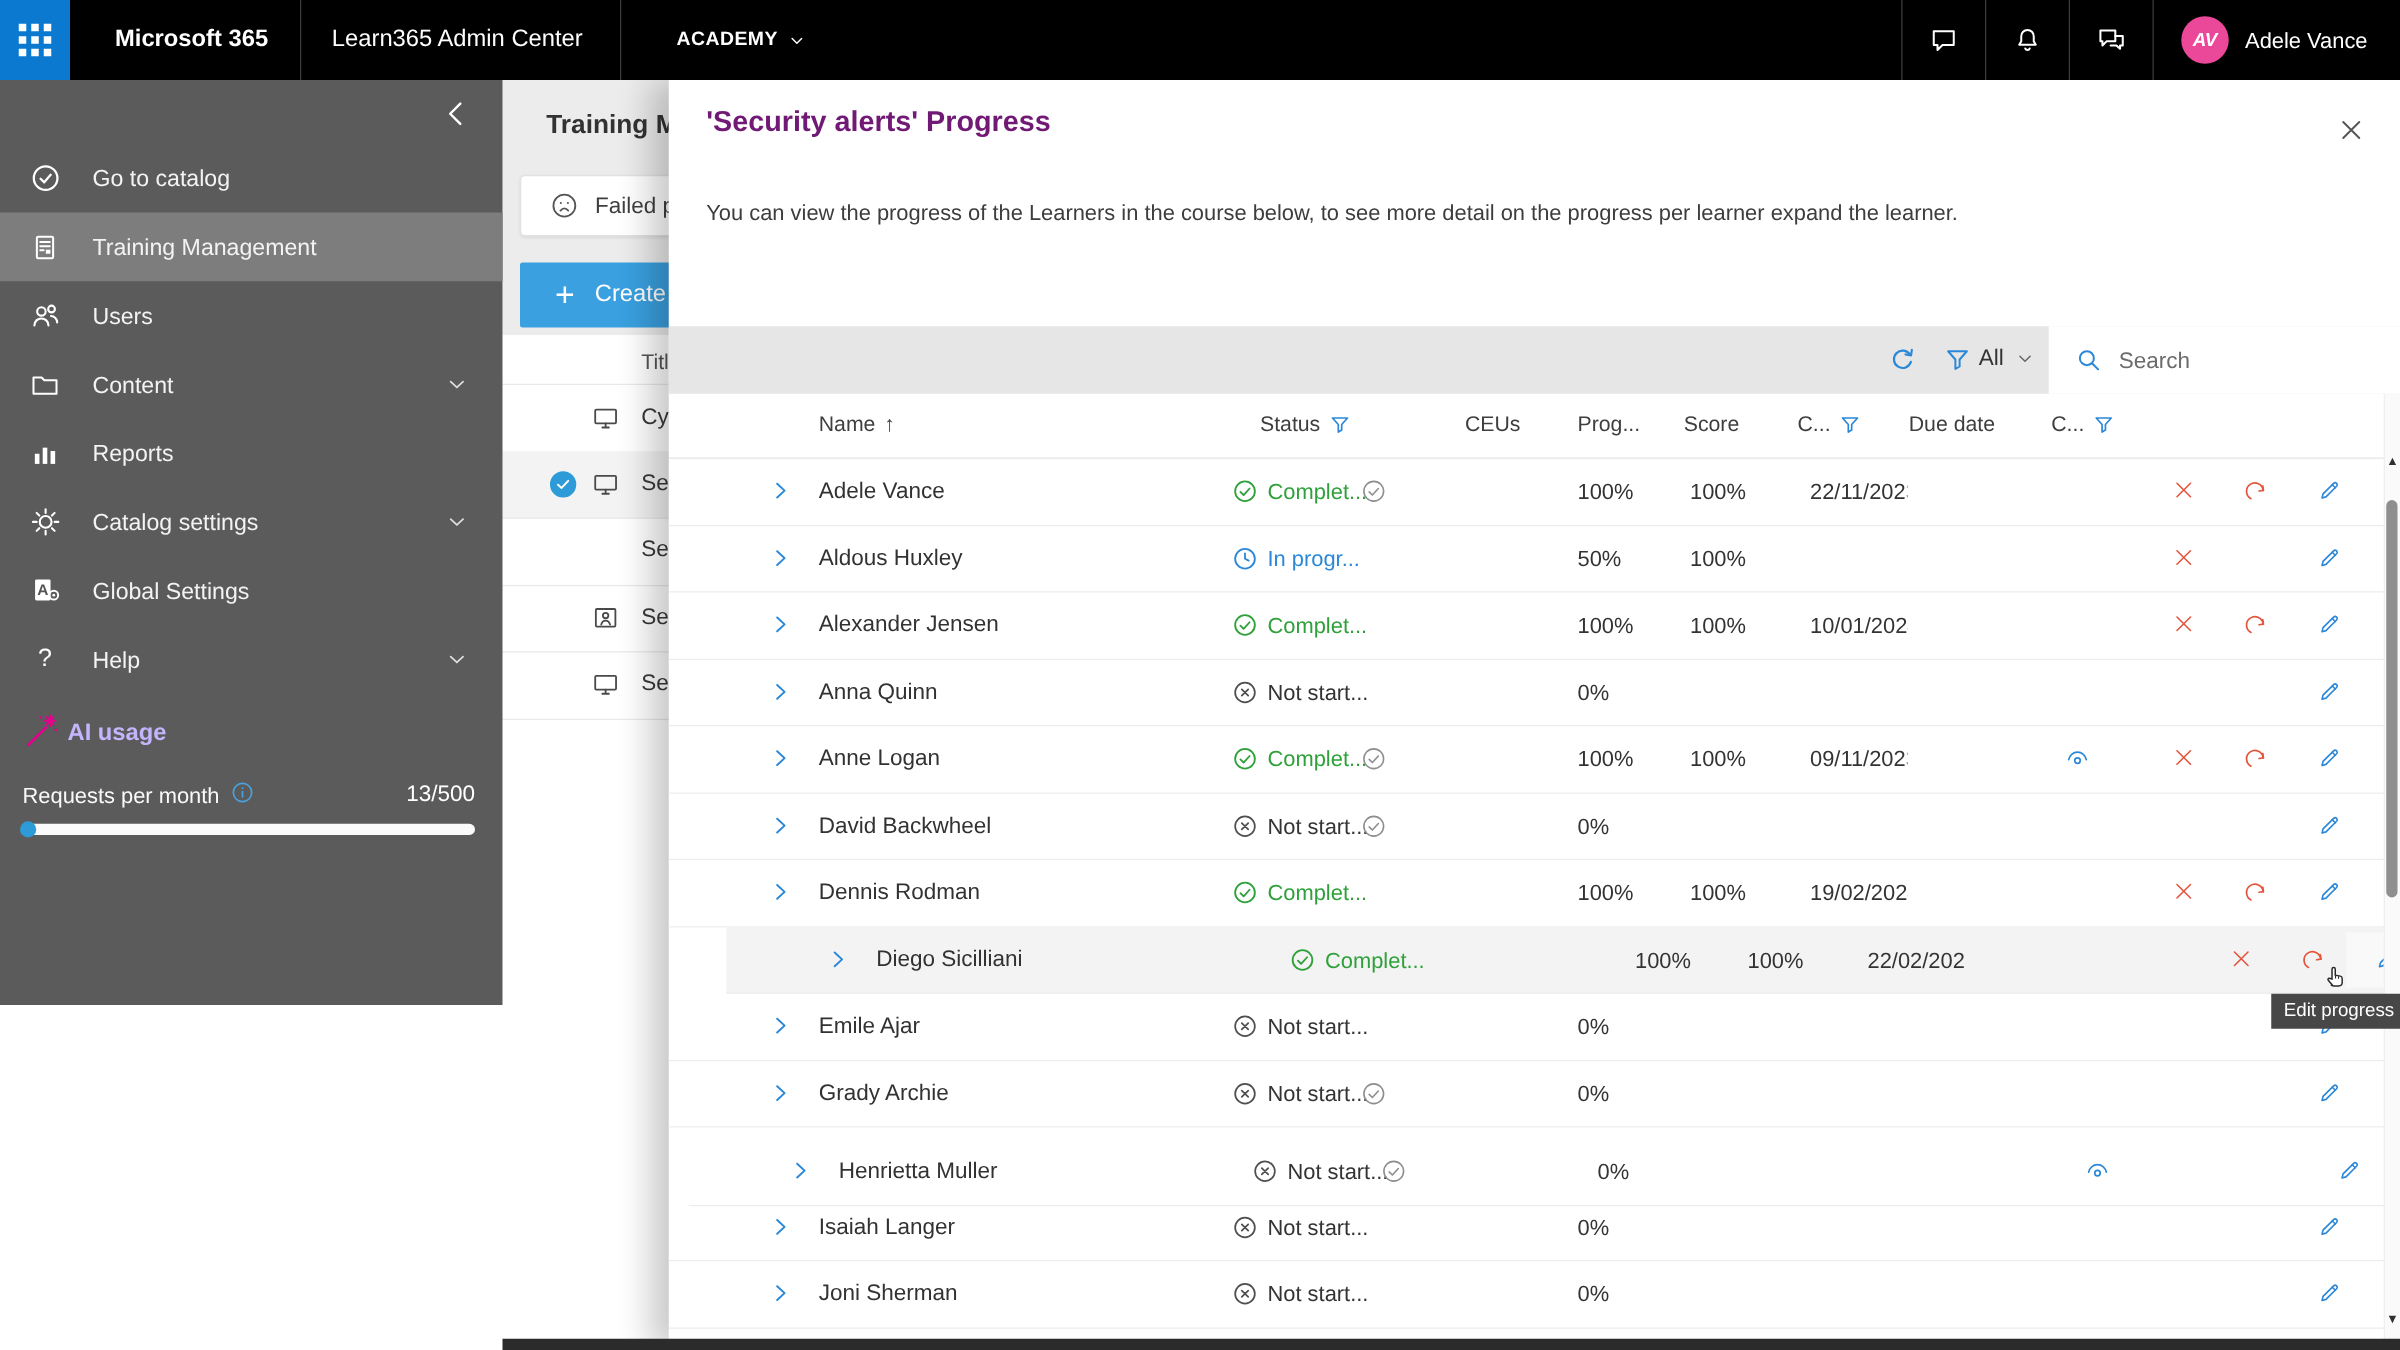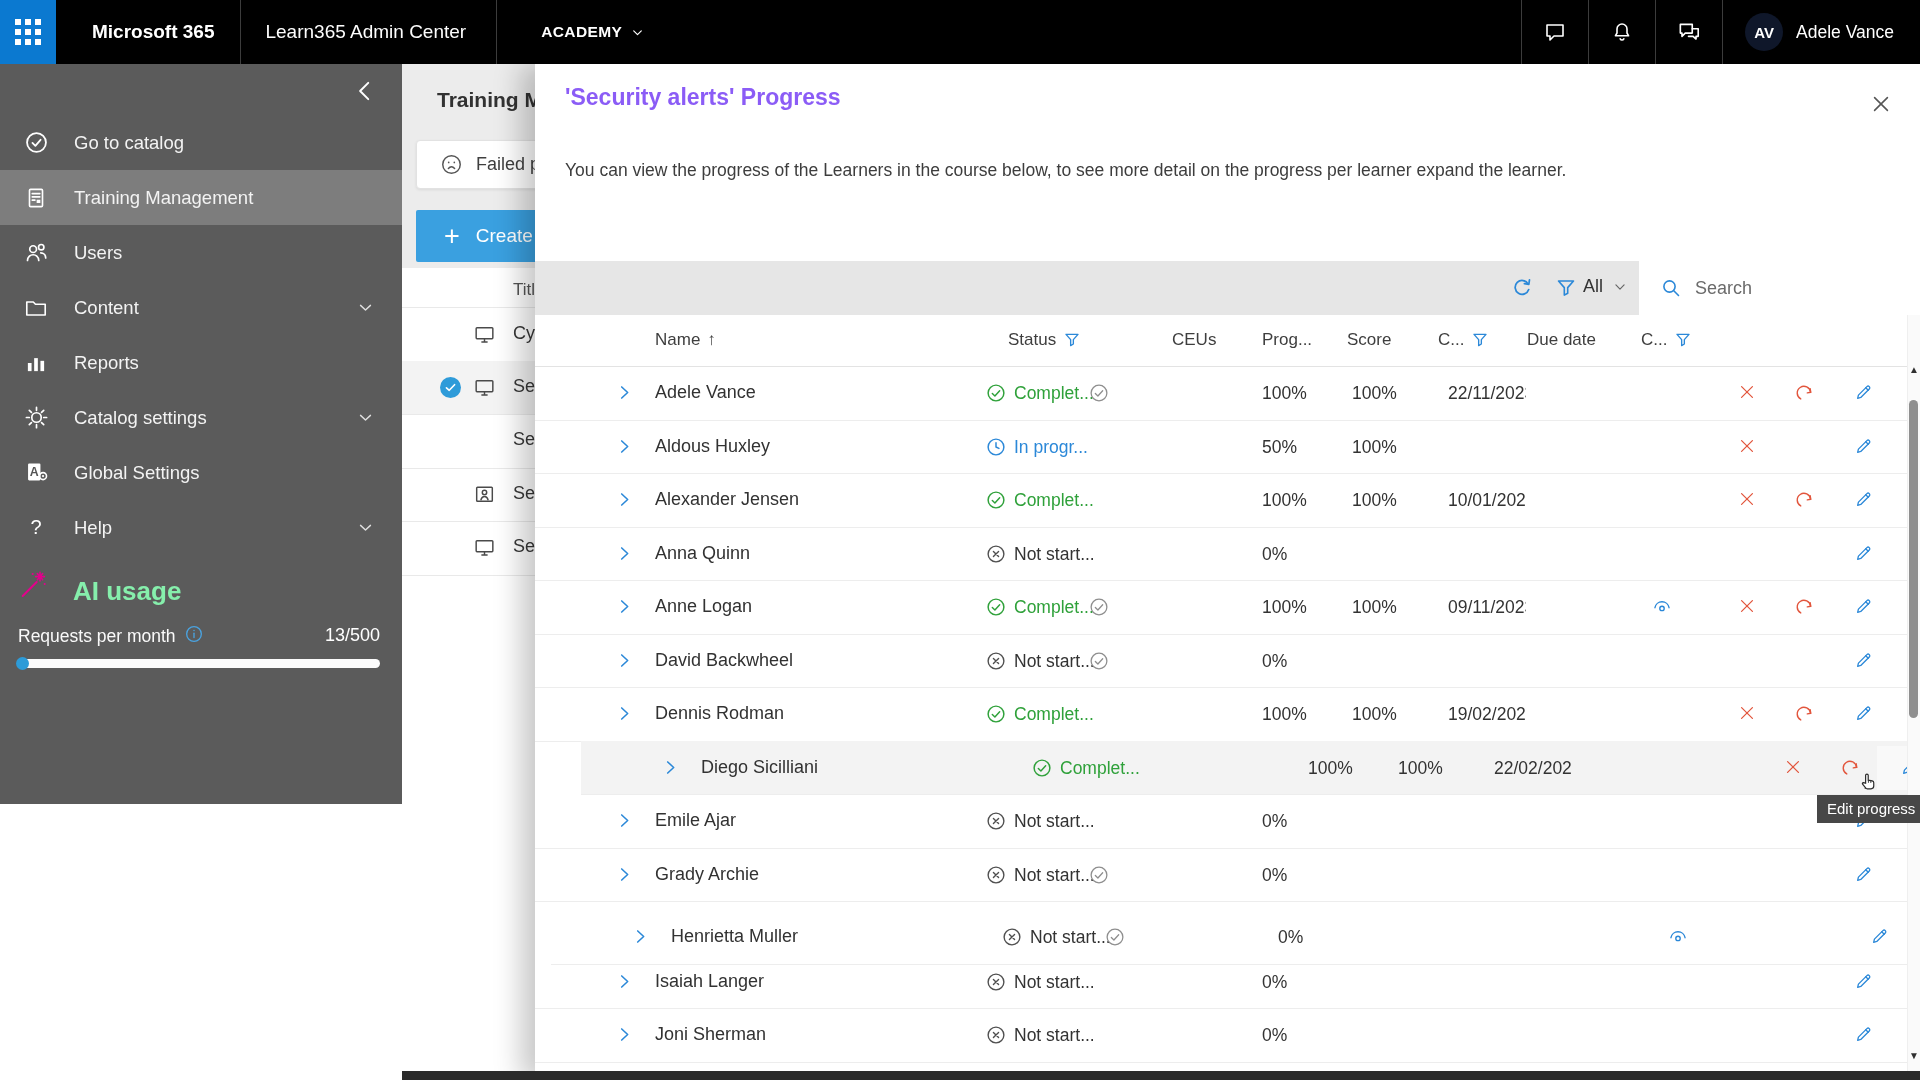--- a/index.html
+++ b/index.html
@@ -18,34 +18,34 @@
   .tb-div{width:1px;height:64px;background:#3c3c3c;}
   .tb-app{margin-left:24px;font-size:19px;font-weight:400;color:#fdfdfd;white-space:nowrap;}
   .d1{margin-left:26px;} .d2{margin-left:30px;}
   .tb-tenant{margin-left:44px;font-size:15.5px;font-weight:700;letter-spacing:.4px;
     display:flex;align-items:center;gap:9px;cursor:pointer;}
   .tb-right{margin-left:auto;display:flex;align-items:center;height:64px;}
   .icon-cell{width:66px;height:64px;display:flex;align-items:center;justify-content:center;
     border-left:1px solid #3c3c3c;cursor:pointer;}
   .icon-cell.last{border-right:1px solid #3c3c3c;}
   .tb-user{display:flex;align-items:center;gap:13px;padding:0 26px 0 22px;cursor:pointer;}
-  .avatar{width:38px;height:38px;border-radius:50%;background:#0f172a;color:#fff;
-    display:flex;align-items:center;justify-content:center;font-size:15px;font-weight:700;}
+  .avatar{width:38px;height:38px;border-radius:50%;background:#ec4899;color:#fff;
+    display:flex;align-items:center;justify-content:center;font-size:15px;font-weight:700;font-style:italic;}
   .tb-name{font-size:17.5px;}
 
   
   #sidebar{position:absolute;left:0;top:64px;width:402px;height:740px;background:#5b5b5b;z-index:10;}
   .collapse{position:absolute;right:24px;top:14px;cursor:pointer;}
   .side-item{position:absolute;left:0;width:402px;height:55px;display:flex;align-items:center;
     color:#f3f3f3;font-size:18.5px;cursor:pointer;}
   .side-item.selected{background:#7d7d7d;}
   .side-ico{position:absolute;left:22px;width:28px;height:28px;display:flex;align-items:center;justify-content:center;}
   .side-label{position:absolute;left:74px;white-space:nowrap;}
   .side-chev{position:absolute;right:28px;}
-  .ai-label{position:absolute;left:73px;top:512px;font-size:26px;font-weight:700;color:#86efac;}
+  .ai-label{position:absolute;left:54px;top:512px;font-size:19px;font-weight:700;color:#c4b5fd;}
   .req-label{position:absolute;left:18px;top:562px;font-size:17.5px;color:#fafafa;}
   .req-val{position:absolute;right:22px;top:561px;font-size:18px;color:#fff;}
   .pbar{position:absolute;left:18px;top:595px;width:362px;height:9px;background:#fbfbfb;border-radius:5px;}
   .pdot{position:absolute;left:16px;top:593px;width:13px;height:13px;border-radius:50%;background:#2d9bd8;}
 
   
   #bgpage{position:absolute;left:402px;top:64px;width:1518px;height:1016px;background:#fff;z-index:5;}
   .bg-head{position:absolute;left:0;top:0;width:100%;height:204px;background:#ececec;}
   .bg-title{position:absolute;left:35px;top:24px;font-size:21px;font-weight:700;color:#323232;white-space:nowrap;}
   .bg-pill{position:absolute;left:14px;top:76px;width:380px;height:47px;background:#fff;border:1px solid #e2e2e2;
@@ -60,21 +60,21 @@
   .bg-row.first{border-top:1px solid #e9e9e9;}
   .bg-row.selected{background:#f3f3f3;}
   .bg-rico{position:absolute;left:70px;top:14px;}
   .bg-rtext{position:absolute;left:111px;top:15px;font-size:18px;color:#383838;white-space:nowrap;}
   .bg-check{position:absolute;left:38px;top:16px;width:21px;height:21px;border-radius:50%;background:#2e9bd9;
     display:flex;align-items:center;justify-content:center;}
 
   
   #panel{position:absolute;left:535px;top:64px;width:1385px;height:1016px;background:#fff;
     box-shadow:-14px 0 26px rgba(0,0,0,.22);z-index:20;overflow:hidden;}
-  .p-title{position:absolute;left:30px;top:20px;font-size:23px;font-weight:700;color:#8b5cf6;}
+  .p-title{position:absolute;left:30px;top:20px;font-size:23px;font-weight:700;color:#701a75;}
   .p-close{position:absolute;left:1332px;top:26px;width:28px;height:28px;display:flex;align-items:center;
     justify-content:center;cursor:pointer;}
   .p-desc{position:absolute;left:30px;top:96px;font-size:17.5px;color:#3d3d3d;}
   .p-summary{position:absolute;left:28px;top:152px;display:flex;align-items:center;gap:13px;cursor:pointer;}
   .p-summary .slabel{font-size:19px;color:#4f4f4f;}
   .p-toolbar{position:absolute;left:0;top:197px;width:1385px;height:54px;background:#e6e6e6;}
   .tb-refresh{position:absolute;left:974px;top:14px;cursor:pointer;}
   .tb-funnel{position:absolute;left:1019px;top:15px;cursor:pointer;}
   .tb-all{position:absolute;left:1048px;top:15px;font-size:18px;color:#333;cursor:pointer;display:flex;gap:10px;align-items:center;}
   .searchbox{position:absolute;left:1104px;top:0;width:281px;height:54px;background:#fff;display:flex;

